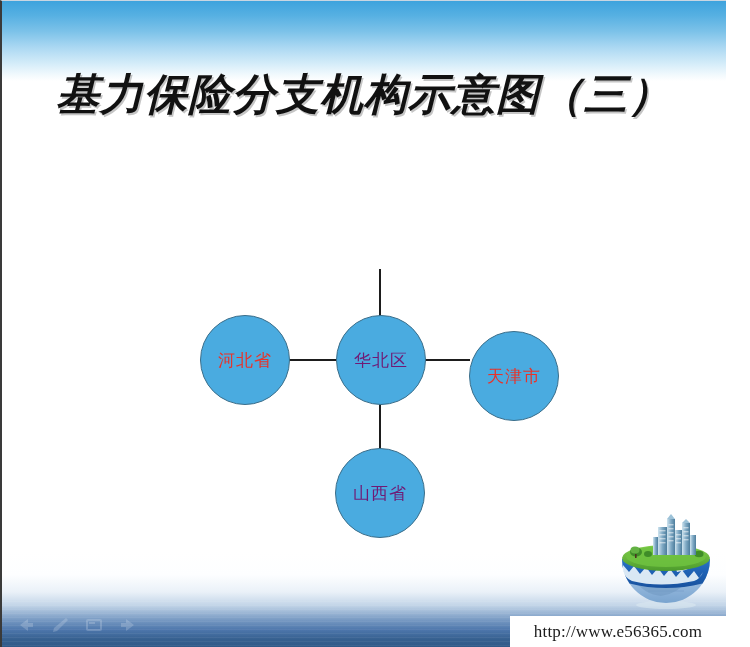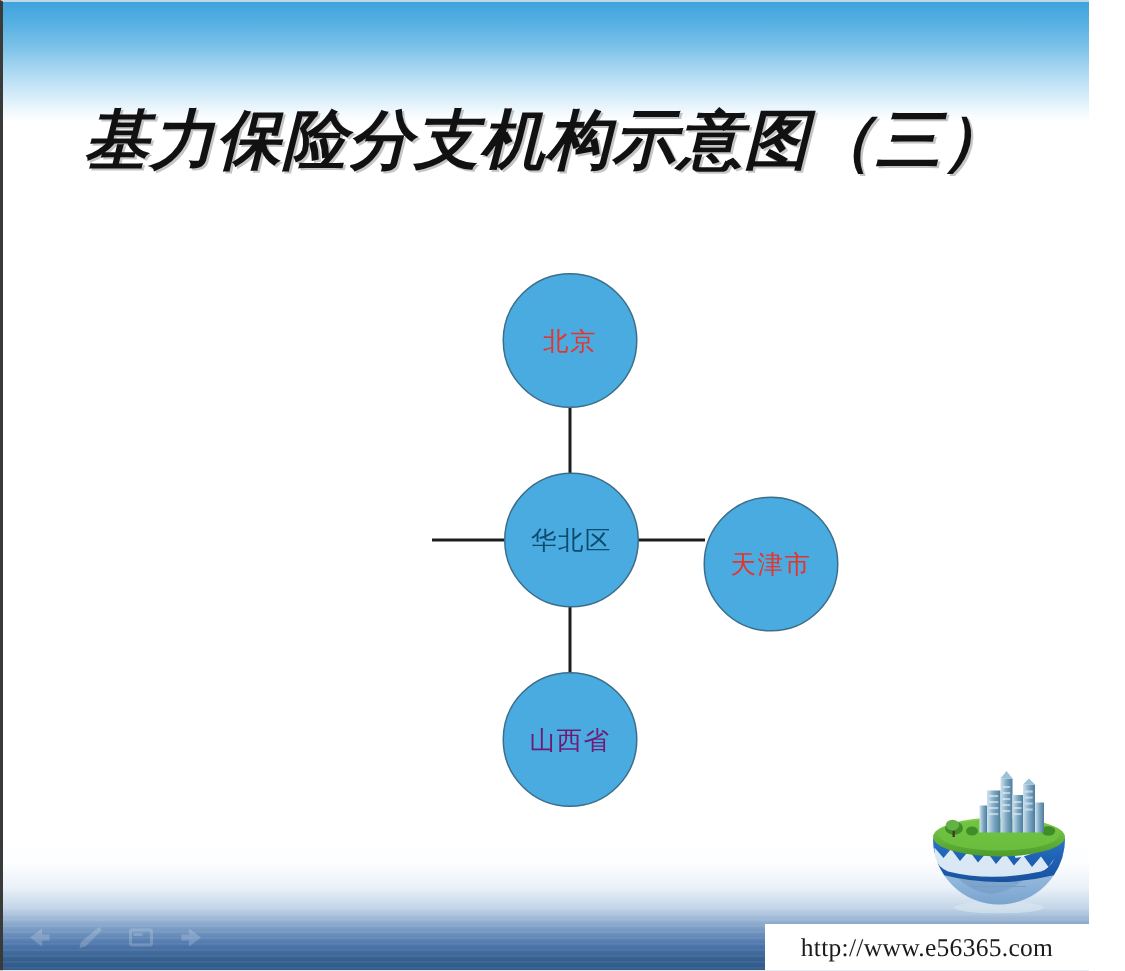--- a/index.html
+++ b/index.html
@@ -111,21 +111,21 @@
     justify-content: center;
     text-align: center;
   }
   .node .node-label {
     font-size: 17px;
     line-height: 19px;
     font-weight: normal;
     letter-spacing: 1px;
     font-family: "Liberation Serif", "DejaVu Serif", serif;
   }
-  .node-center .node-label { color: #0c4a6e; }
+  .node-center .node-label { color: #701a75; }
   .node-top .node-label,
   .node-left .node-label,
   .node-right .node-label { color: #e8332a; }
   .node-bottom .node-label { color: #701a75; }
 
   
   .logo {
     position: absolute;
     right: 8px;
     bottom: 38px;
@@ -185,24 +185,24 @@
 
   <div class="title">基力保险分支机构示意图（三）</div>
 
   <div class="diagram">
 
     <div class="connector conn-v" style="left:377px; top:268px; height:48px;"></div>
     <div class="connector conn-v" style="left:377px; top:402px; height:46px;"></div>
     <div class="connector conn-h" style="left:286px; top:358px; width:48px;"></div>
     <div class="connector conn-h" style="left:421px; top:358px; width:47px;"></div>
 
-    <div class="node node-top" style="left:333px; top:181px;">
-      <span class="node-label">北京</span>
+
+    <div class="node node-left" style="left:198px; top:314px;">
+      <span class="node-label">河北省</span>
     </div>
-
 
     <div class="node node-center" style="left:334px; top:314px;">
       <span class="node-label">华北区</span>
     </div>
 
     <div class="node node-right" style="left:467px; top:330px;">
       <span class="node-label">天津市</span>
     </div>
 
     <div class="node node-bottom" style="left:333px; top:447px;">

